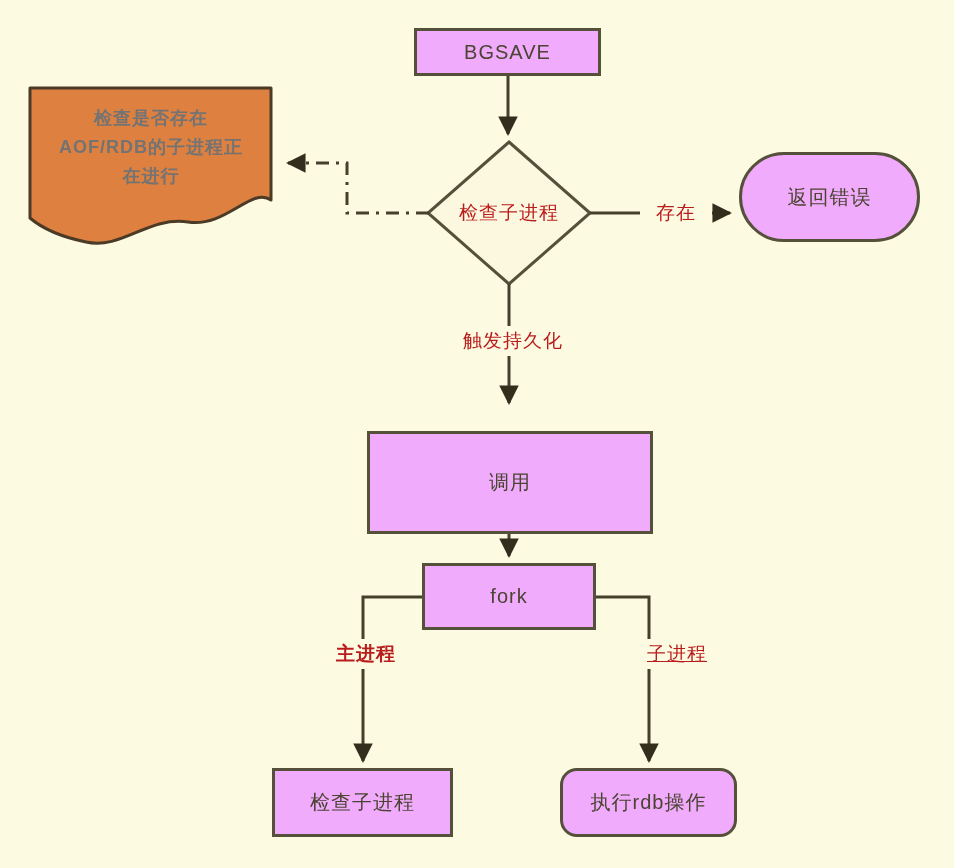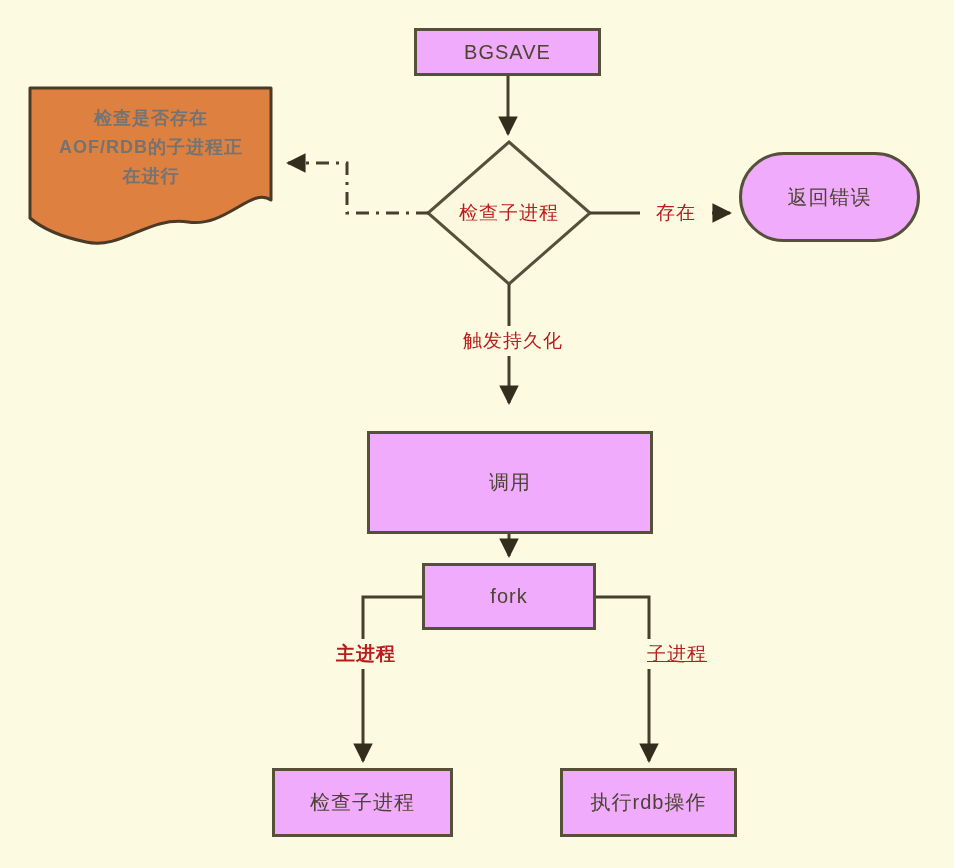--- a/index.html
+++ b/index.html
@@ -58,21 +58,21 @@
     font-weight: bold;
     letter-spacing: 1px;
     line-height: 29px;
     text-align: center;
   }
   #n-bgsave  { left: 414px; top: 28px;  width: 187px; height: 48px; }
   #n-return  { left: 739px; top: 152px; width: 181px; height: 90px; border-radius: 46px; }
   #n-call    { left: 367px; top: 410px; width: 286px; height: 103px; margin-top: 21px; }
   #n-fork    { left: 422px; top: 563px; width: 174px; height: 67px; }
   #n-respond { left: 272px; top: 768px; width: 181px; height: 69px; }
-  #n-exec    { left: 560px; top: 768px; width: 177px; height: 69px; }
+  #n-exec    { left: 560px; top: 768px; width: 177px; height: 69px; border-radius: 17px; }
   #l-decision { left: 434px; top: 198px; width: 150px; height: 30px; }
   #l-exists   { left: 640px; top: 198px; width: 64px;  height: 30px; }
   #l-trigger  { left: 442px; top: 326px; width: 134px; height: 30px; }
   #l-main     { left: 321px; top: 639px; width: 82px;  height: 30px; font-weight: bold; }
   #l-child    { left: 632px; top: 639px; width: 82px;  height: 30px; text-decoration: underline; }
 </style>
 </head>
 <body>
 
 <div class="canvas">

